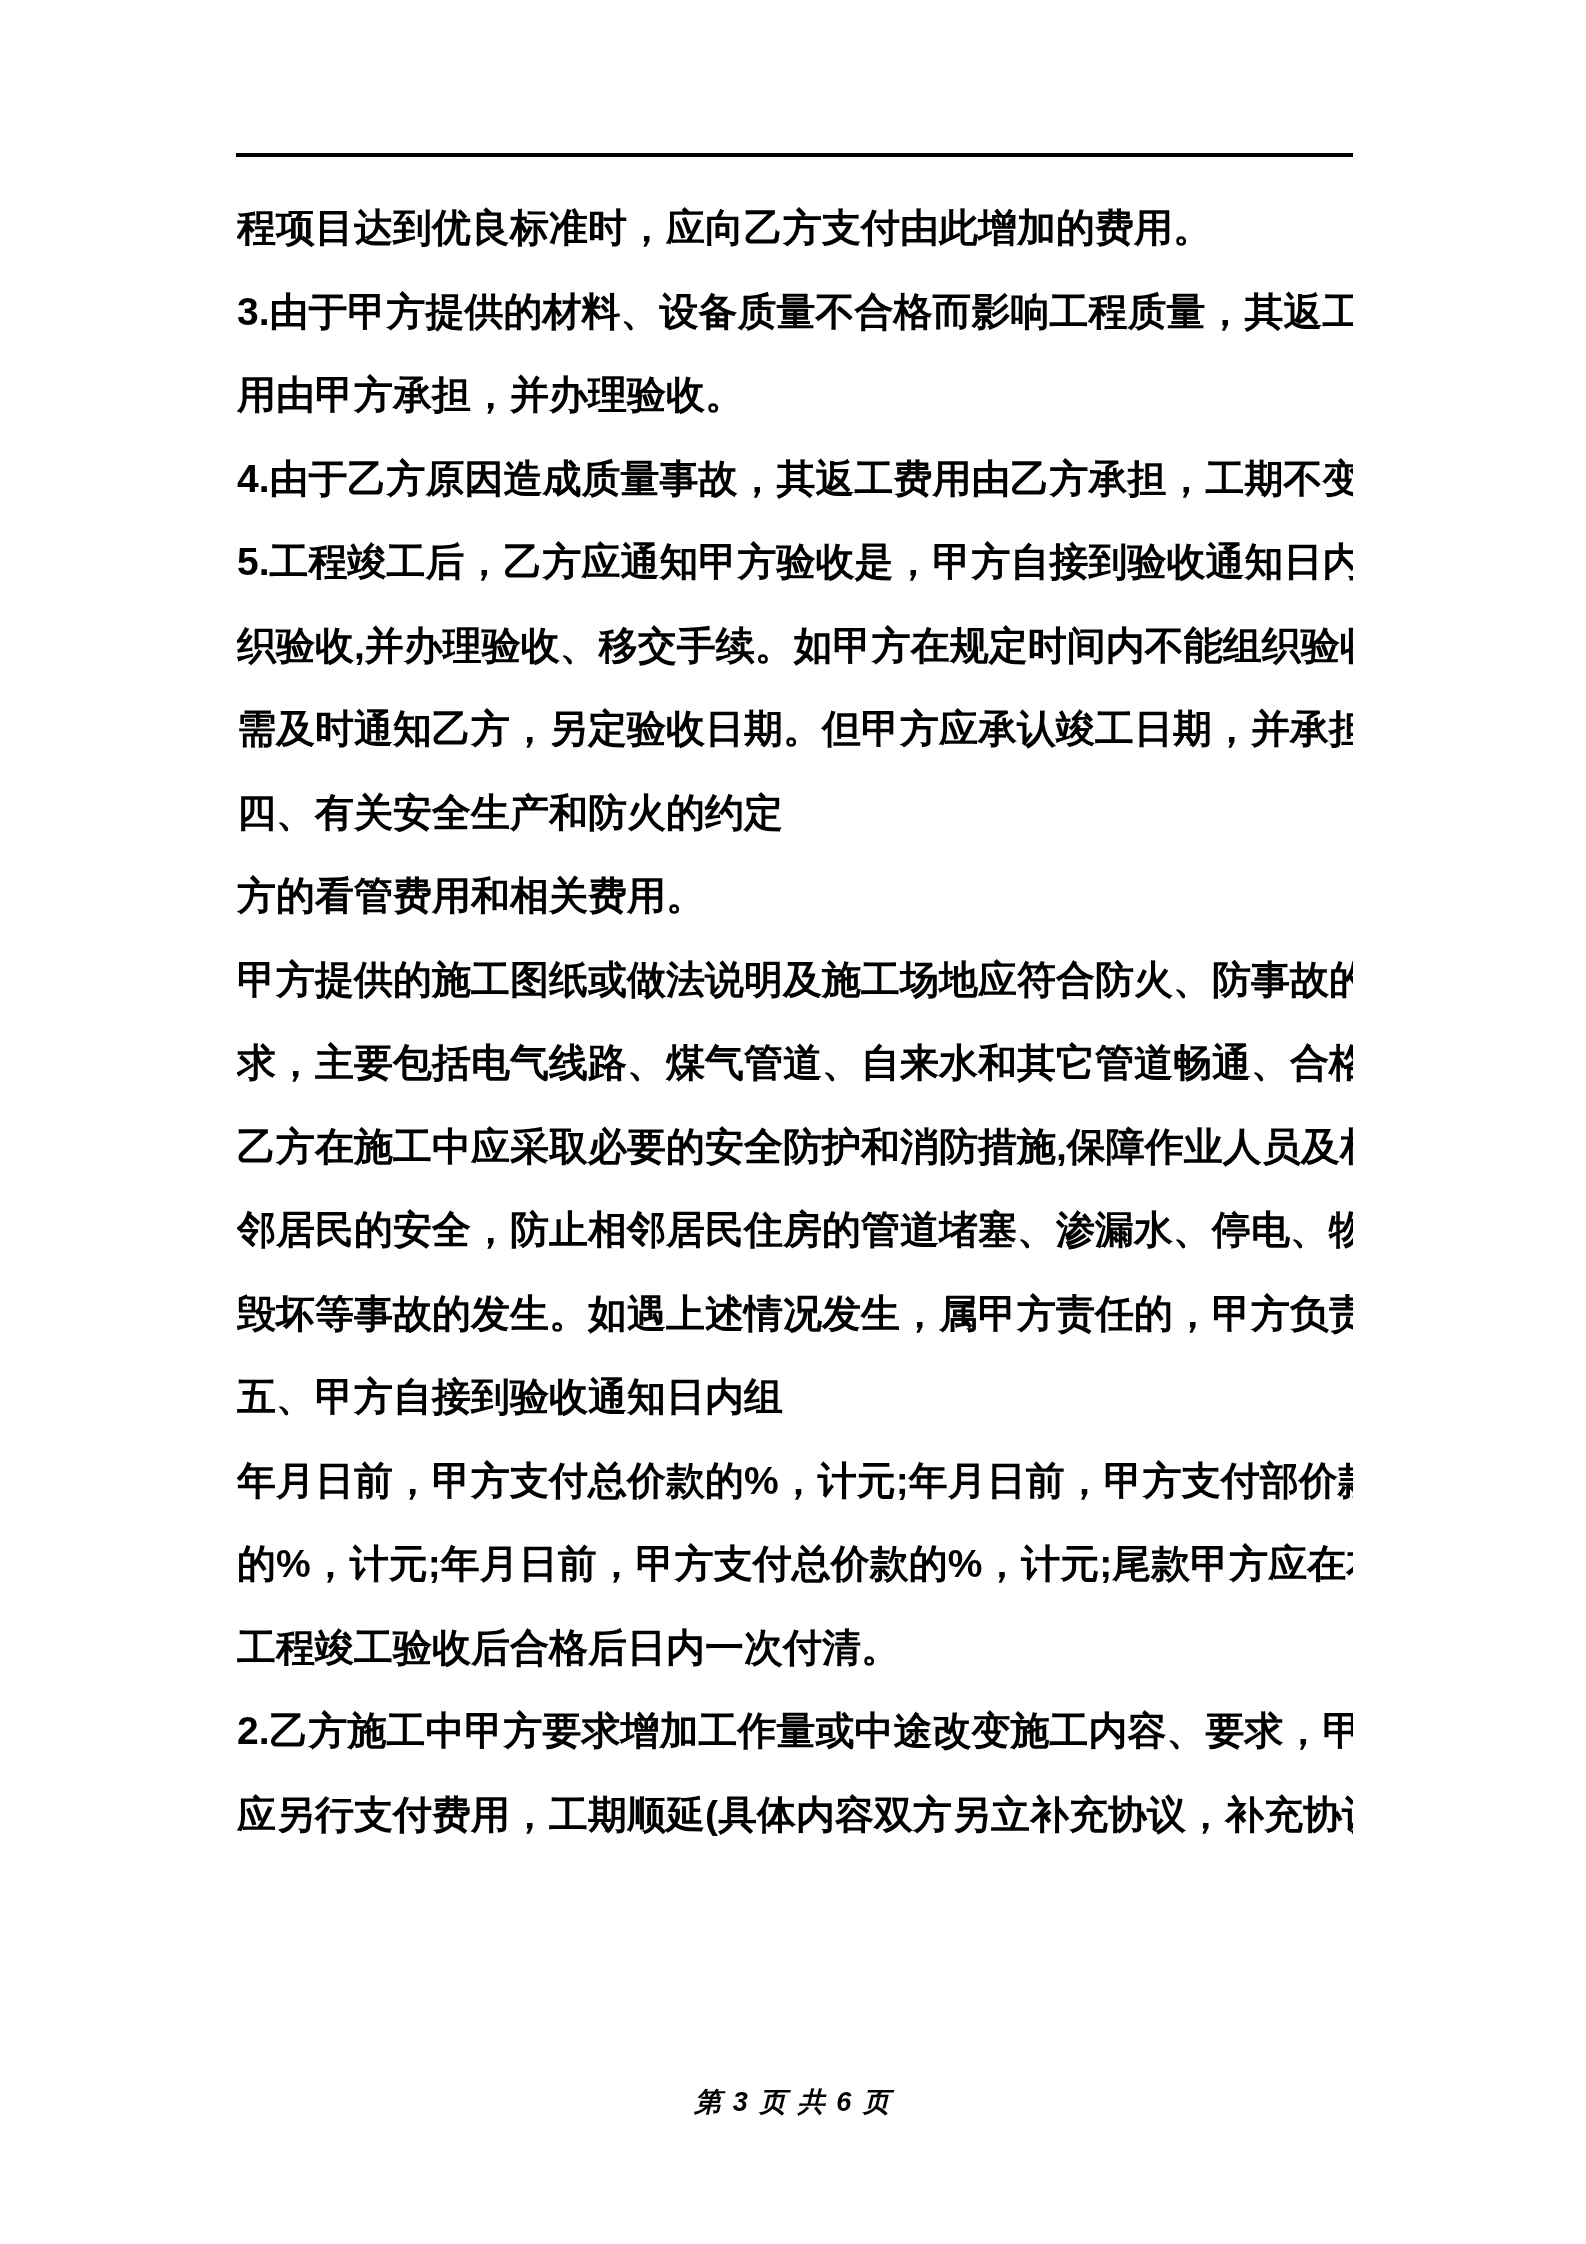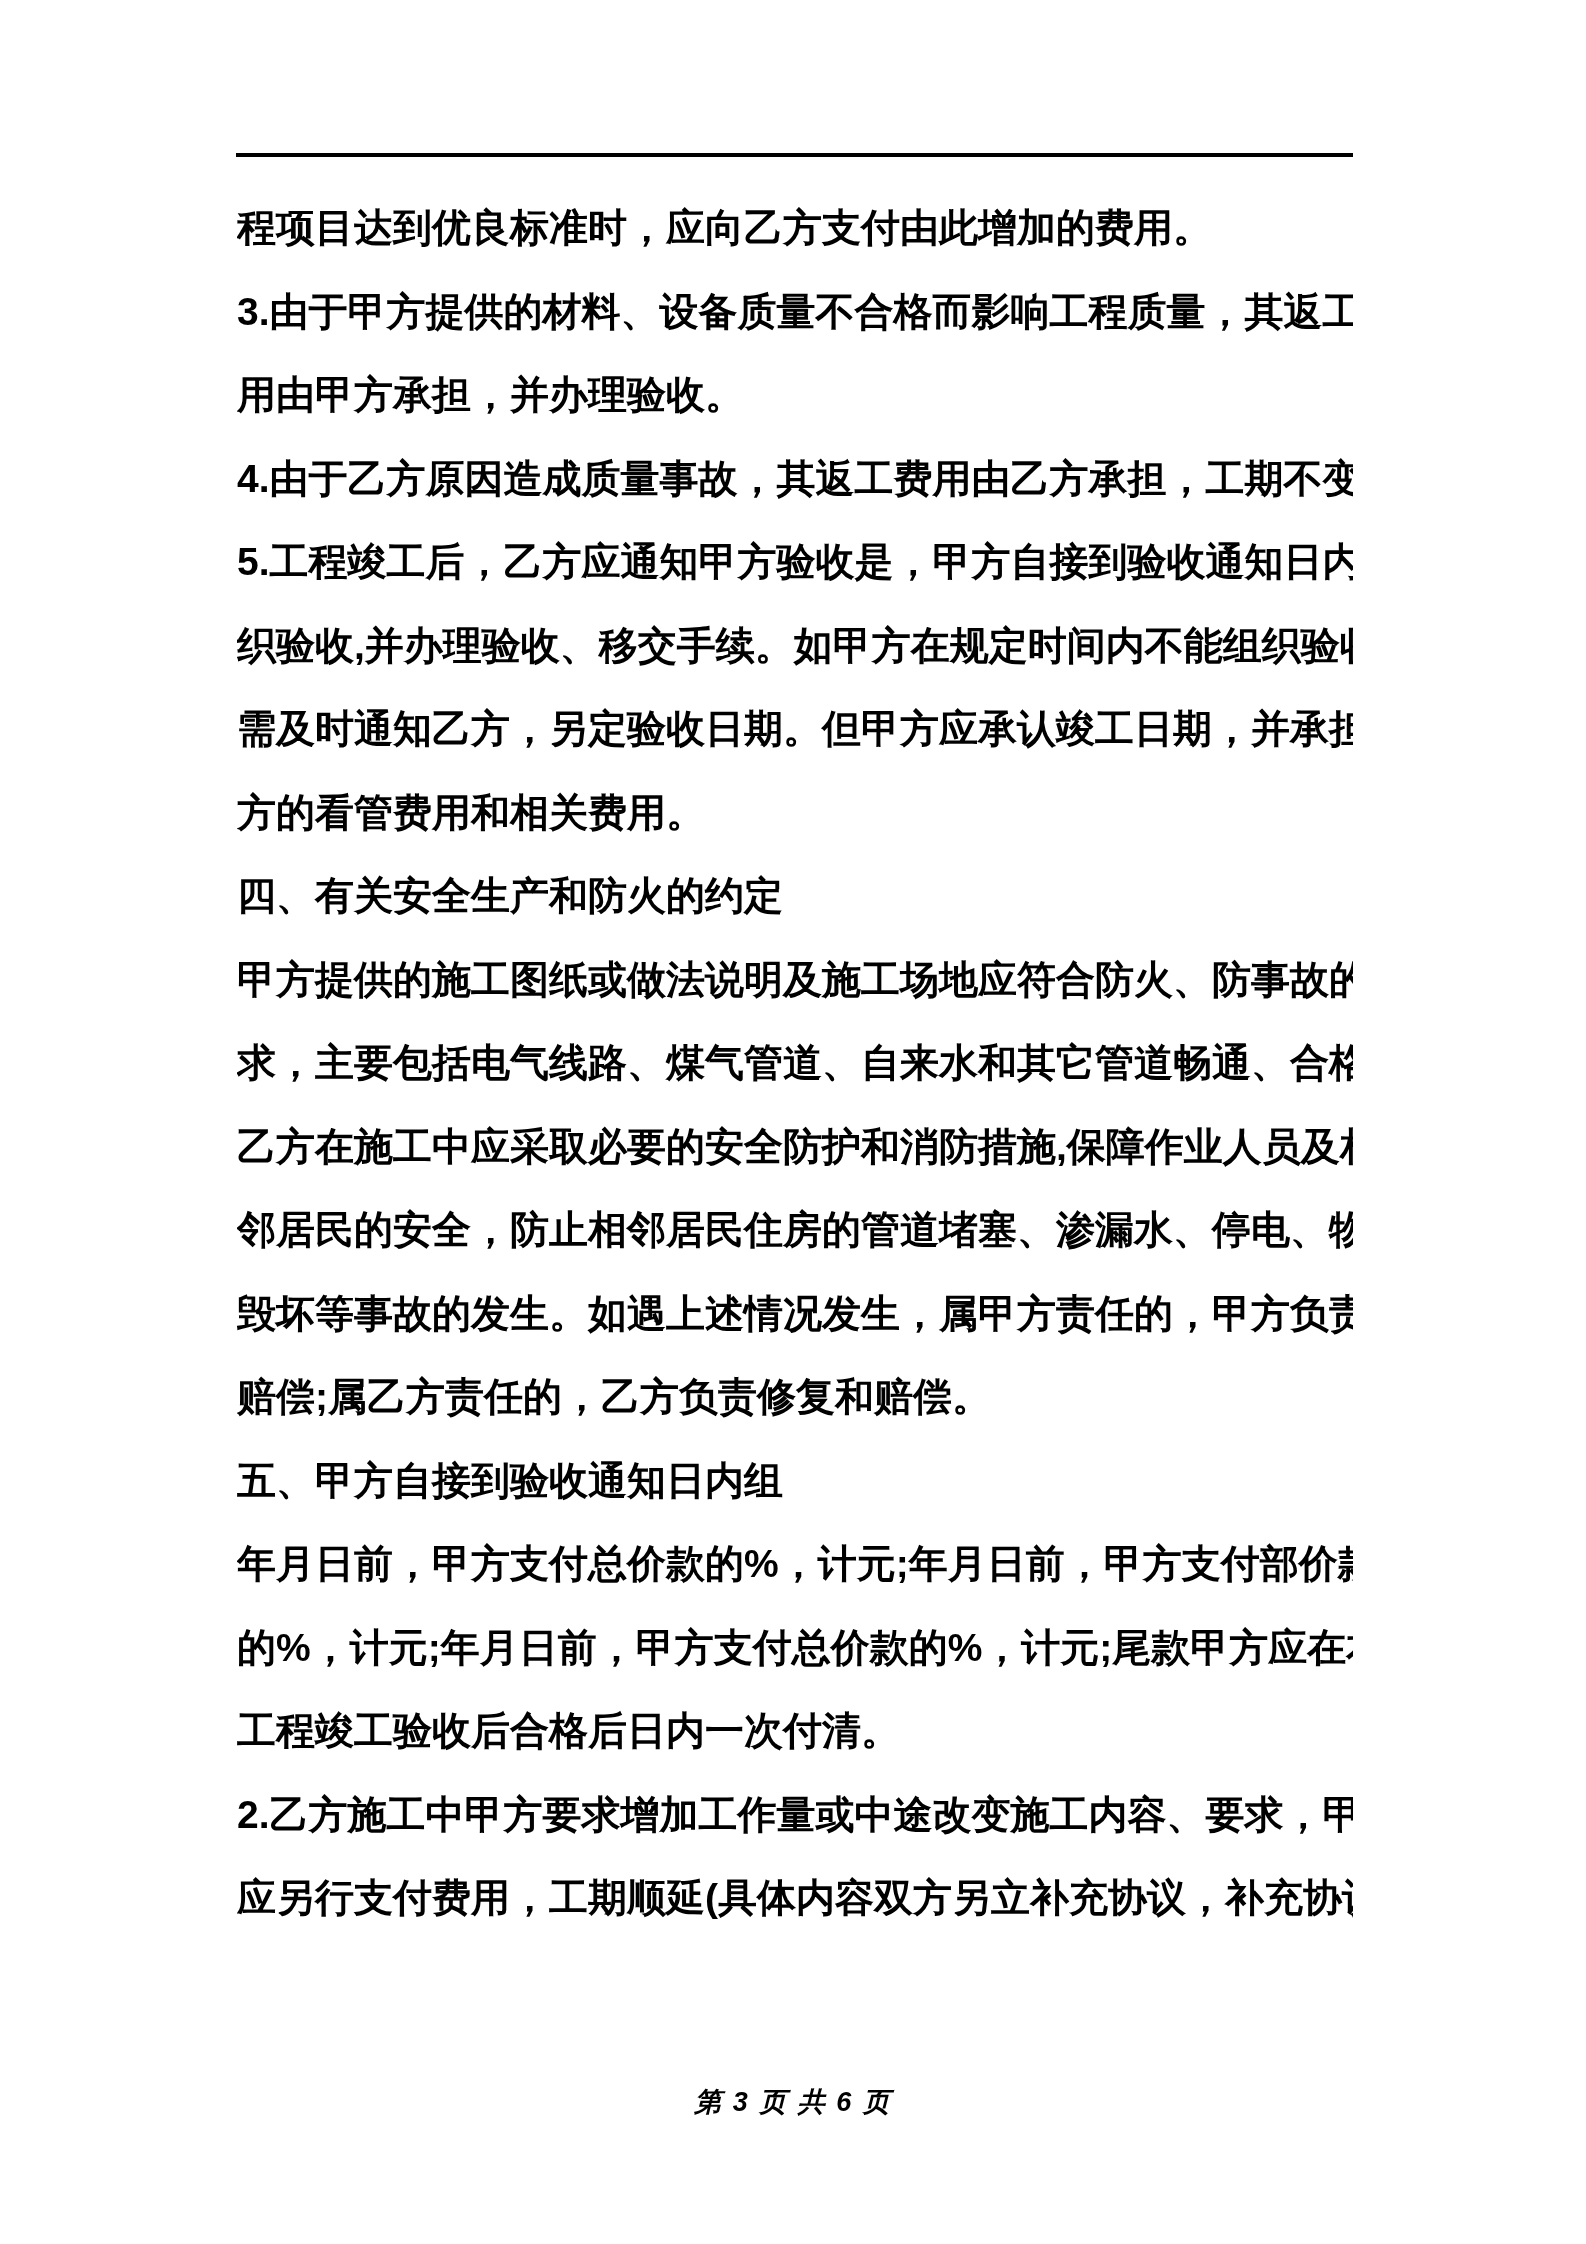--- a/index.html
+++ b/index.html
@@ -68,28 +68,27 @@
   <div class="header-rule"></div>
 
   <div class="body-text">
     <div class="line" data-full="false">程项目达到优良标准时，应向乙方支付由此增加的费用。</div>
     <div class="line" data-full="true">3.由于甲方提供的材料、设备质量不合格而影响工程质量，其返工费</div>
     <div class="line" data-full="false">用由甲方承担，并办理验收。</div>
     <div class="line" data-full="true">4.由于乙方原因造成质量事故，其返工费用由乙方承担，工期不变。</div>
     <div class="line" data-full="true">5.工程竣工后，乙方应通知甲方验收是，甲方自接到验收通知日内组</div>
     <div class="line" data-full="true">织验收,并办理验收、移交手续。如甲方在规定时间内不能组织验收，</div>
     <div class="line" data-full="true">需及时通知乙方，另定验收日期。但甲方应承认竣工日期，并承担乙</div>
+    <div class="line" data-full="false">四、有关安全生产和防火的约定</div>
     <div class="line" data-full="false">方的看管费用和相关费用。</div>
-    <div class="line" data-full="false">四、有关安全生产和防火的约定</div>
     <div class="line" data-full="true">甲方提供的施工图纸或做法说明及施工场地应符合防火、防事故的要</div>
     <div class="line" data-full="true">求，主要包括电气线路、煤气管道、自来水和其它管道畅通、合格。</div>
     <div class="line" data-full="true">乙方在施工中应采取必要的安全防护和消防措施,保障作业人员及相</div>
     <div class="line" data-full="true">邻居民的安全，防止相邻居民住房的管道堵塞、渗漏水、停电、物品</div>
     <div class="line" data-full="true">毁坏等事故的发生。如遇上述情况发生，属甲方责任的，甲方负责和</div>
-    <div class="line" data-full="false">赔偿;属乙方责任的，乙方负责修复和赔偿。</div>
     <div class="line" data-full="false">五、甲方自接到验收通知日内组</div>
     <div class="line" data-full="true">年月日前，甲方支付总价款的%，计元;年月日前，甲方支付部价款</div>
     <div class="line" data-full="true">的%，计元;年月日前，甲方支付总价款的%，计元;尾款甲方应在本</div>
     <div class="line" data-full="false">工程竣工验收后合格后日内一次付清。</div>
     <div class="line" data-full="true">2.乙方施工中甲方要求增加工作量或中途改变施工内容、要求，甲方</div>
     <div class="line" data-full="true">应另行支付费用，工期顺延(具体内容双方另立补充协议，补充协议</div>
   </div>
 
   <div class="footer">第 3 页 共 6 页</div>
 

